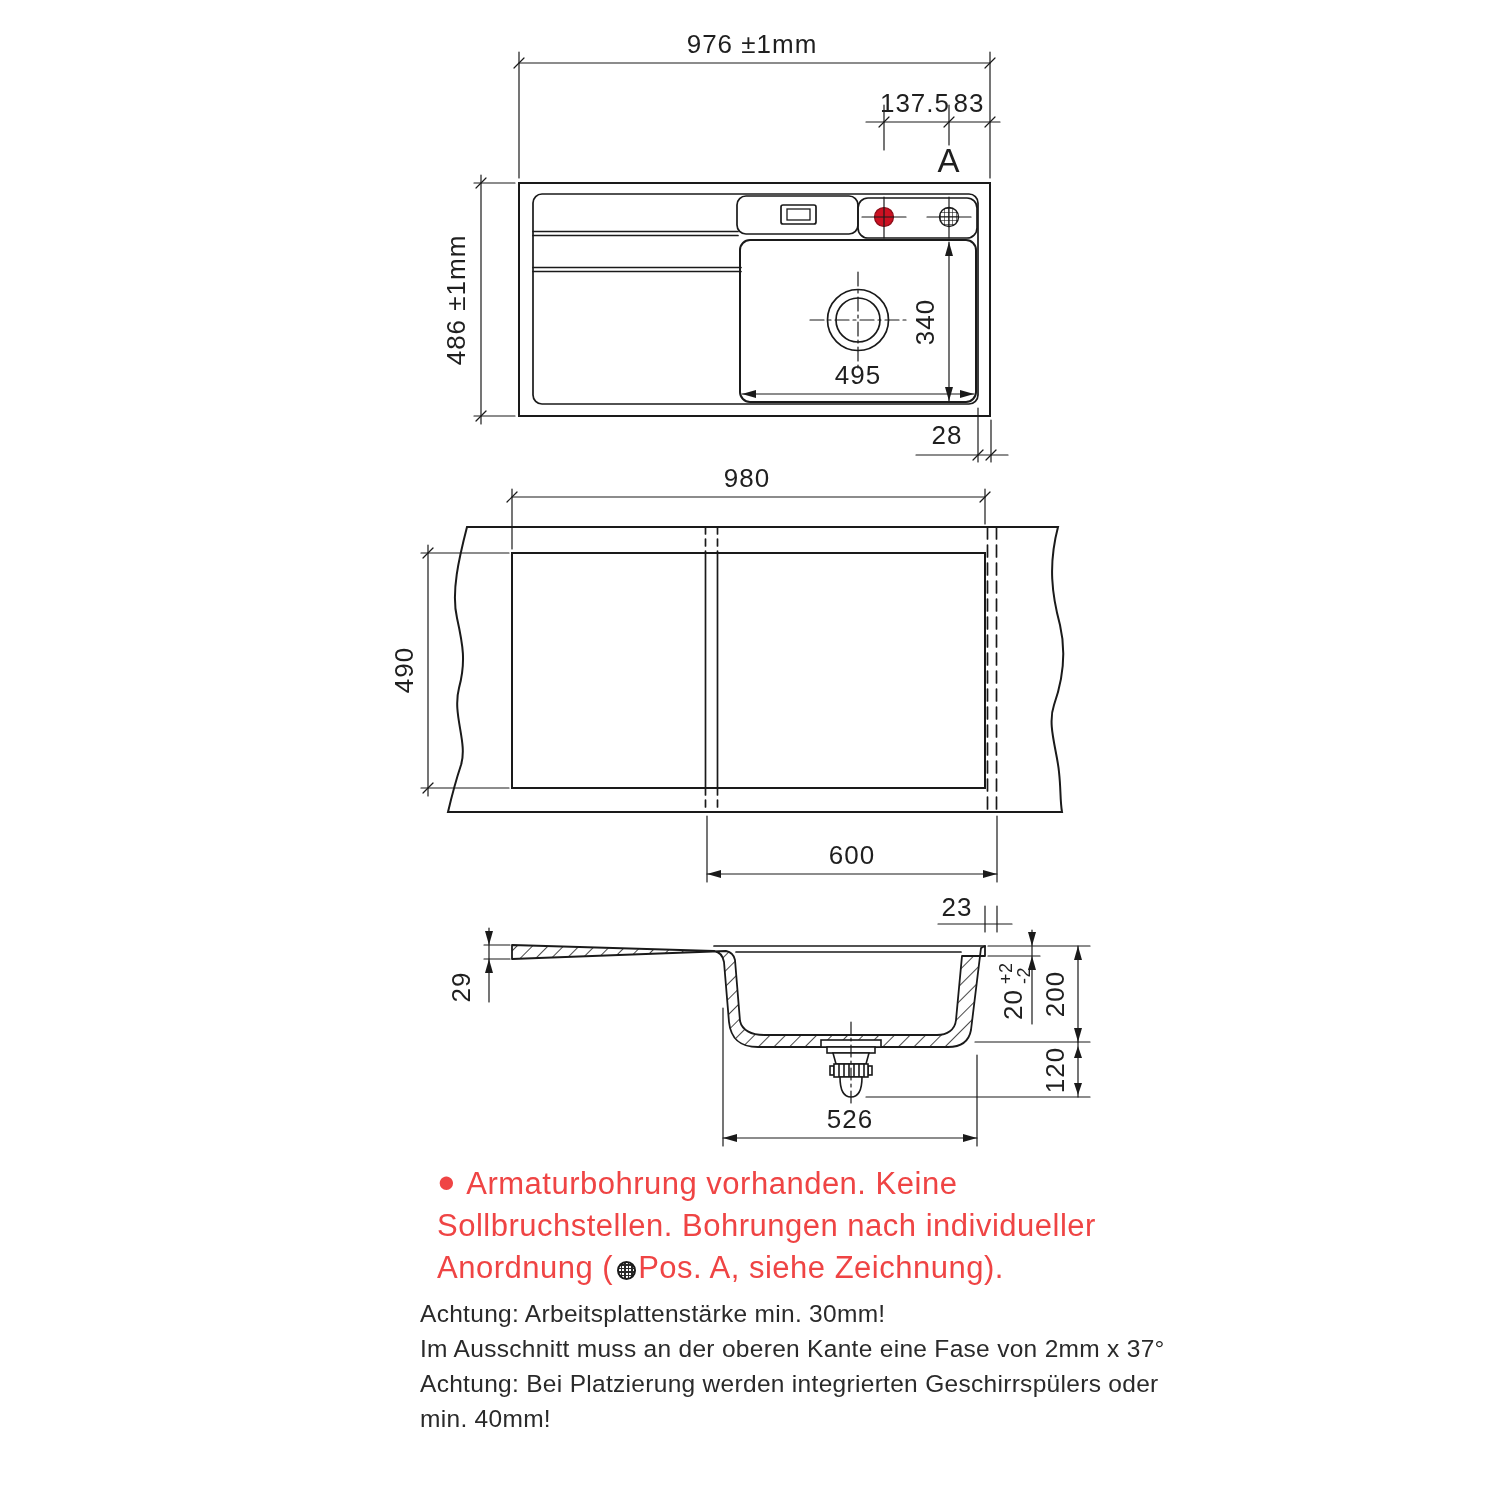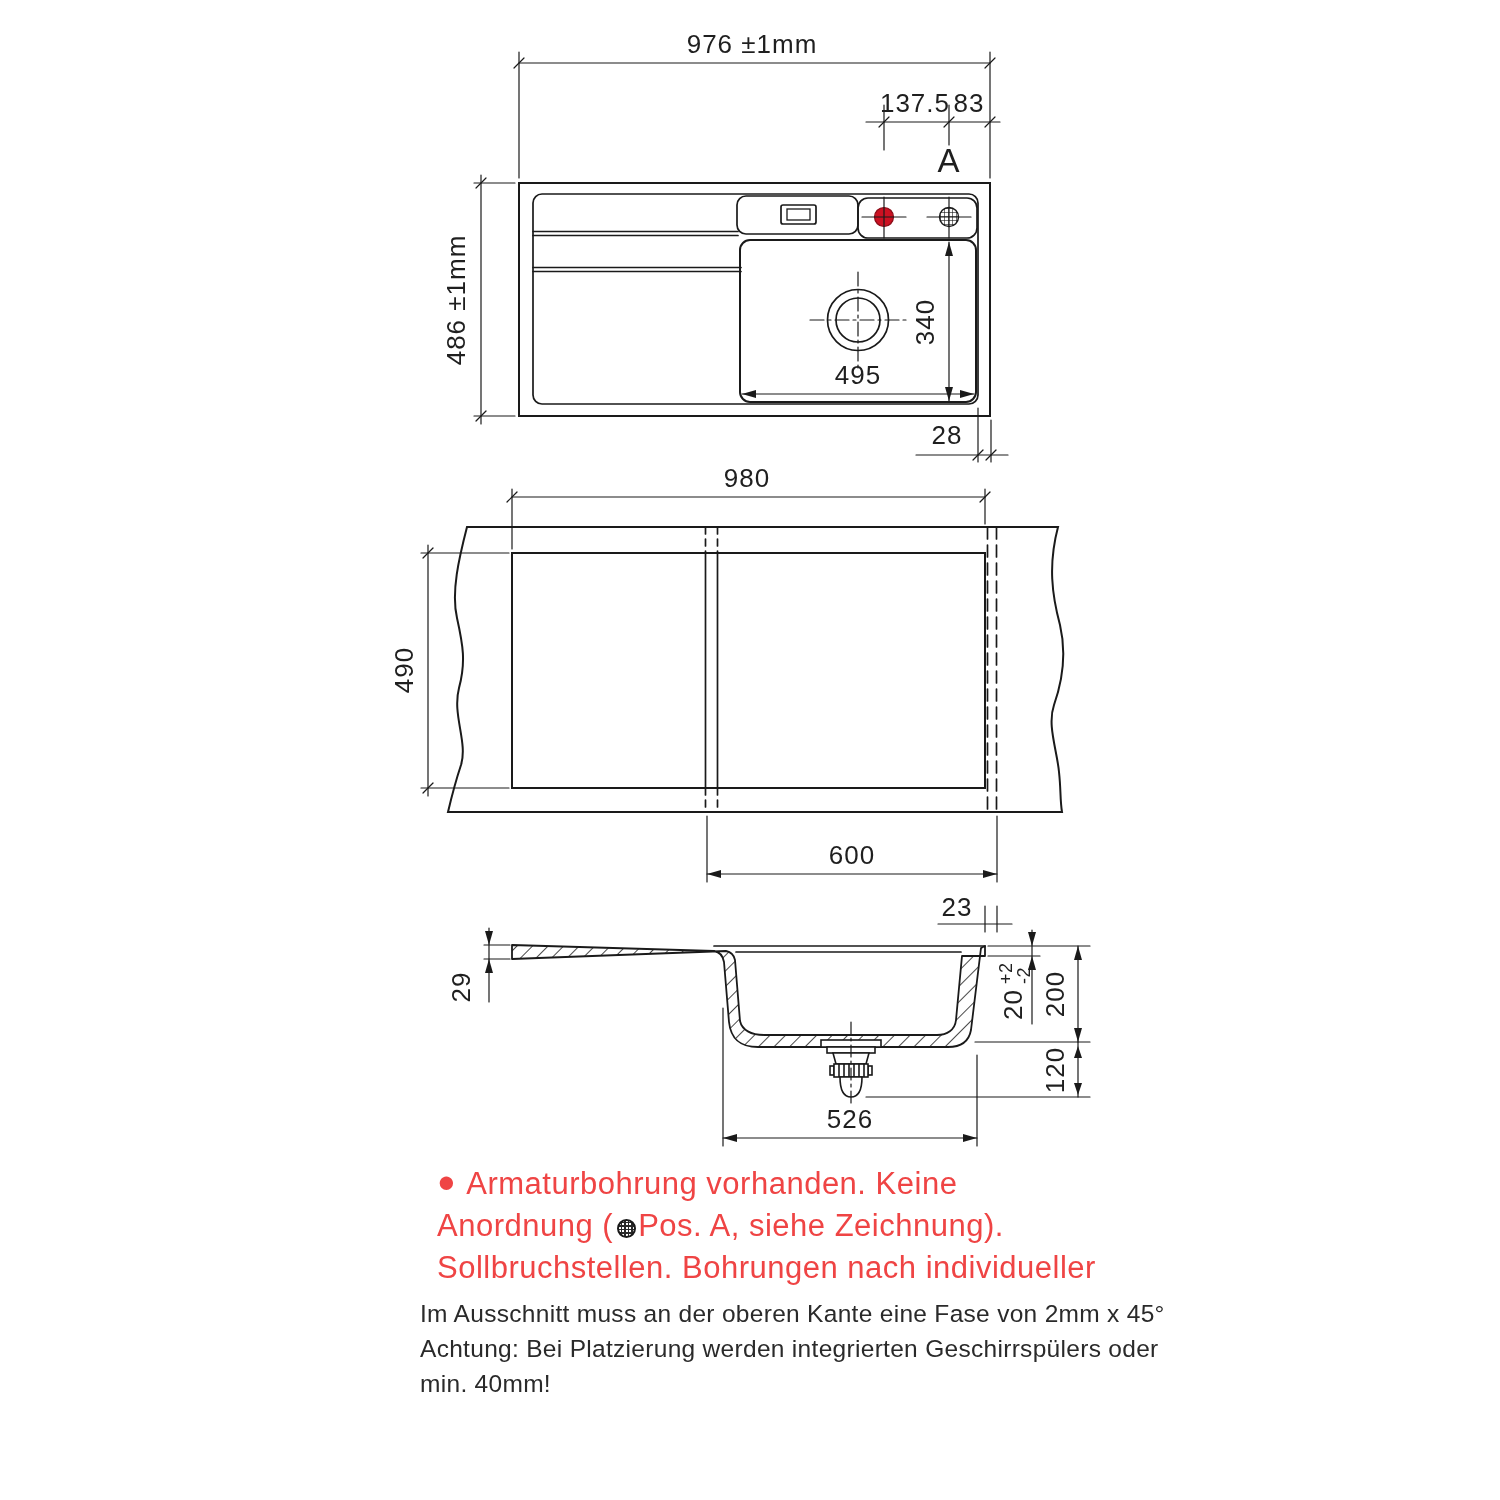--- a/index.html
+++ b/index.html
@@ -274,25 +274,26 @@
       <polygon class="arw" points="977,1138 963,1134 963,1142"></polygon>
       <text x="850" y="1128" class="dimtxt mid">526</text>
     </g>
   </g>
 </svg>
 
 <div class="note1">
   <div class="note-line">
     <span class="bullet">●</span><span>Armaturbohrung vorhanden. Keine</span>
   </div>
+  <div class="note-line">Sollbruchstellen. Bohrungen nach individueller</div>
   <div class="note-line">
     <span>Anordnung (</span><span class="hatch-dot"></span><span>Pos. A, siehe Zeichnung).</span>
   </div>
-  <div class="note-line">Sollbruchstellen. Bohrungen nach individueller</div>
 </div>
 
 <div class="note2">
-  <div class="note-line">Im Ausschnitt muss an der oberen Kante eine Fase von 2mm x 45°</div>
+  <div class="note-line">Achtung: Arbeitsplattenstärke min. 30mm!</div>
+  <div class="note-line">Im Ausschnitt muss an der oberen Kante eine Fase von 2mm x 37°</div>
   <div class="note-line">Achtung: Bei Platzierung werden integrierten Geschirrspülers oder</div>
   <div class="note-line">min. 40mm!</div>
 </div>
 
 </div>
 
 </body></html>

